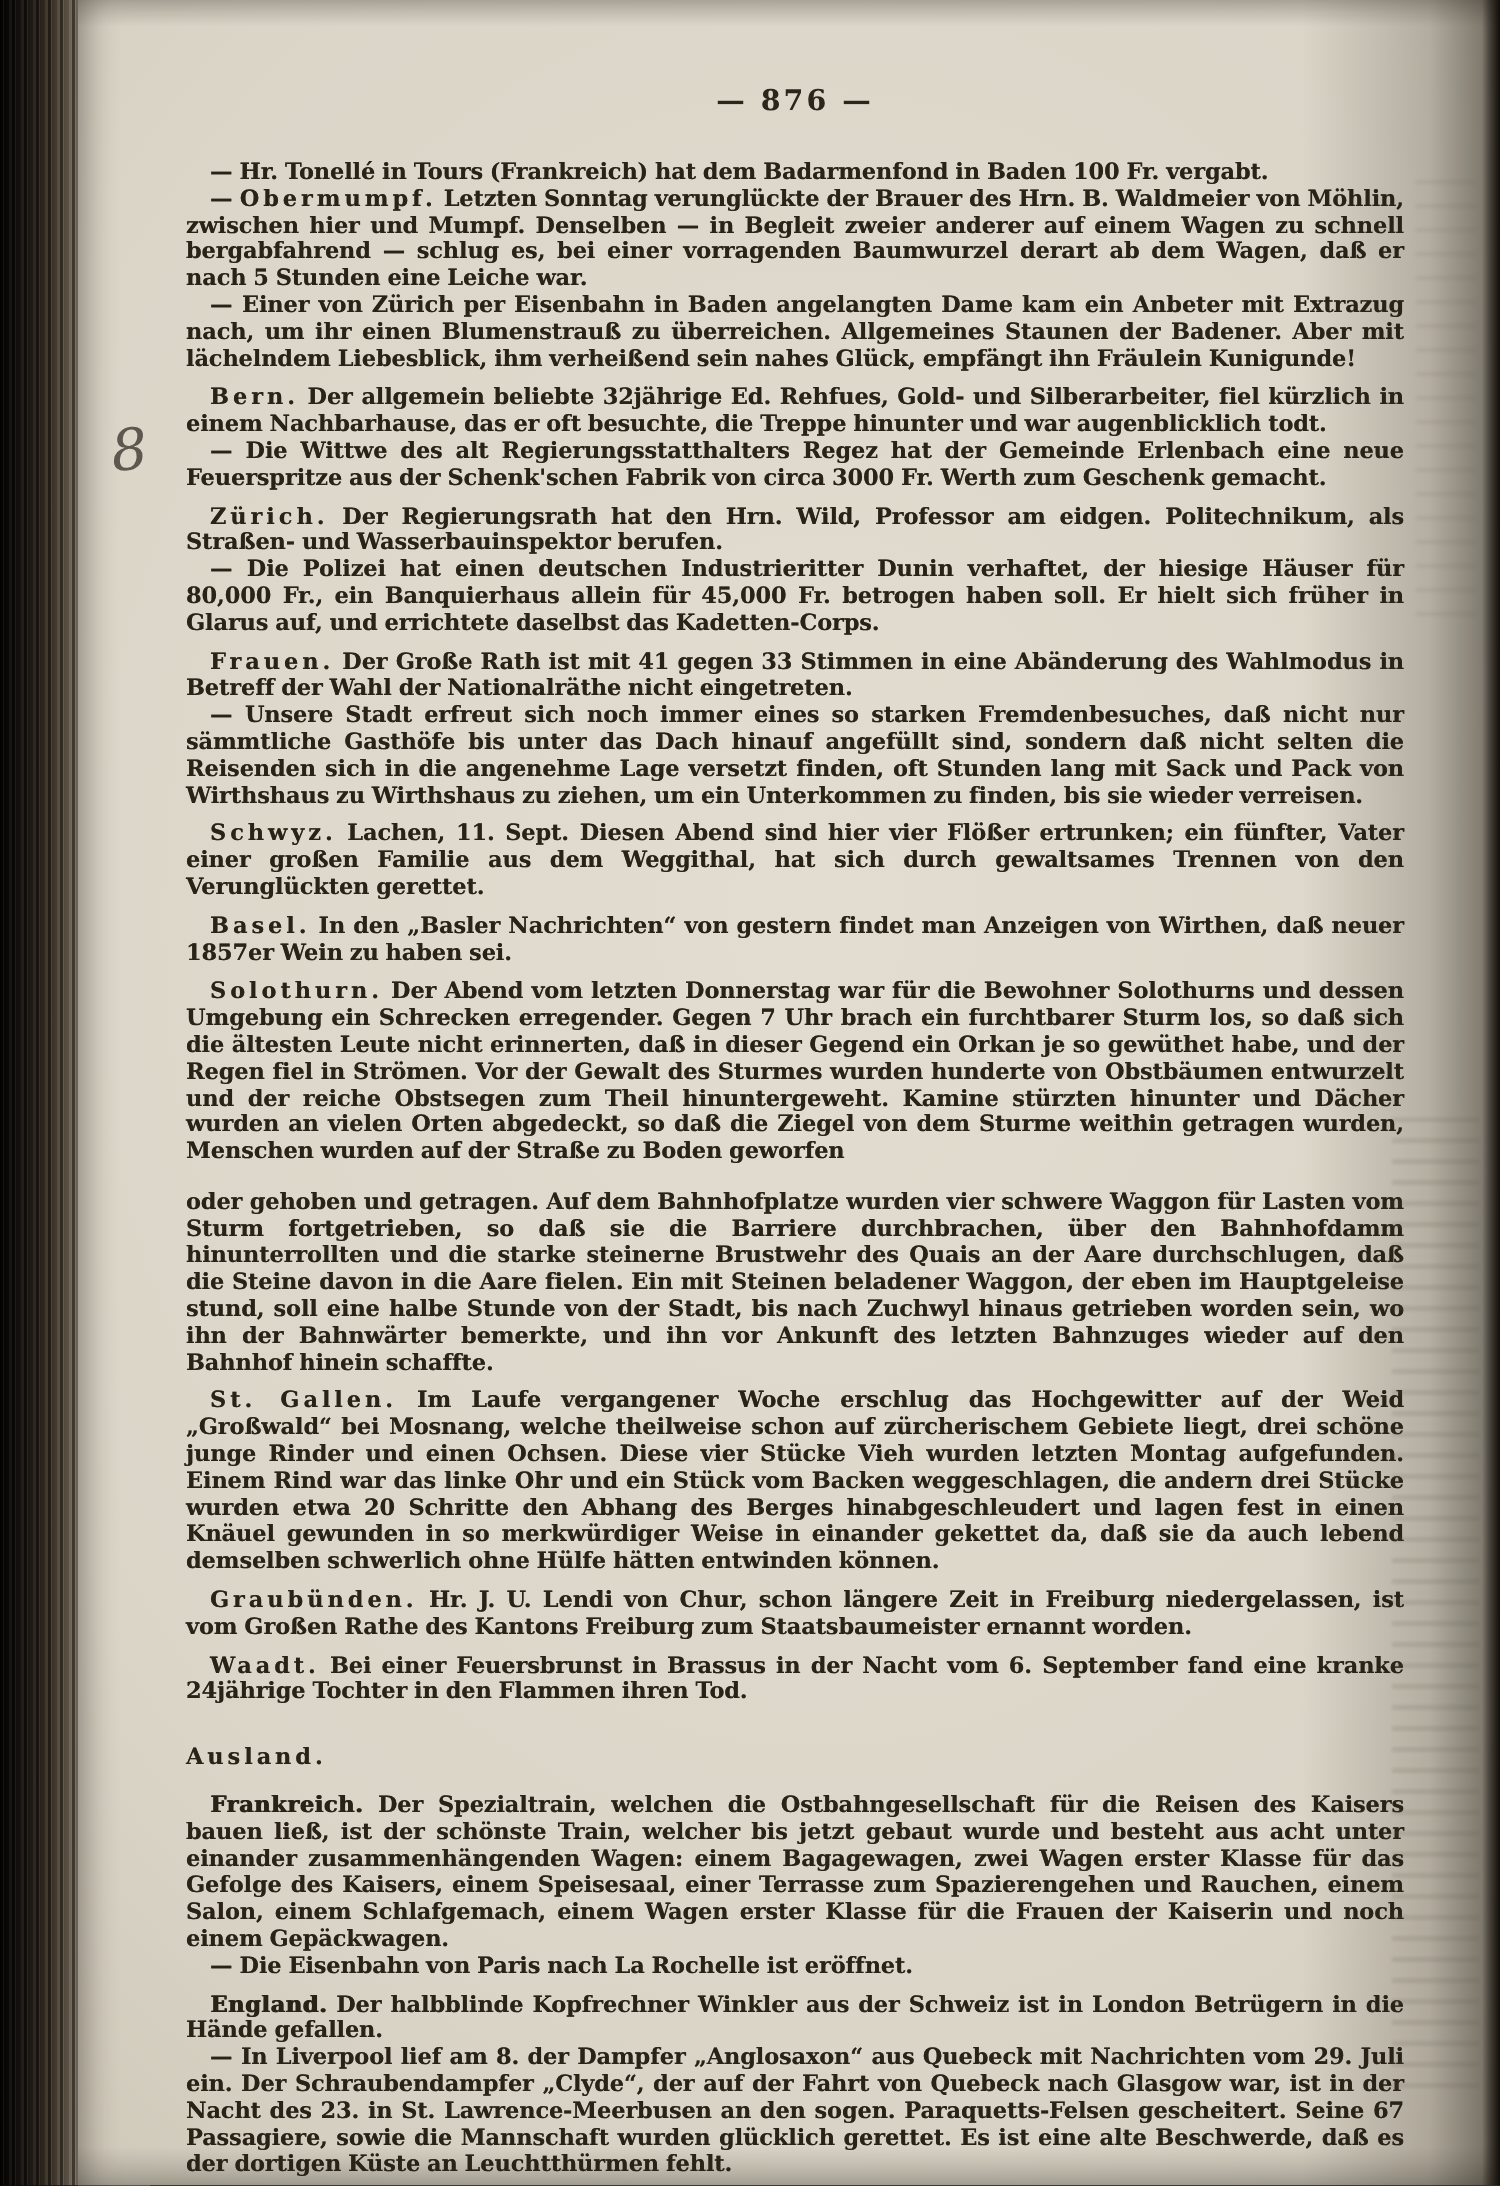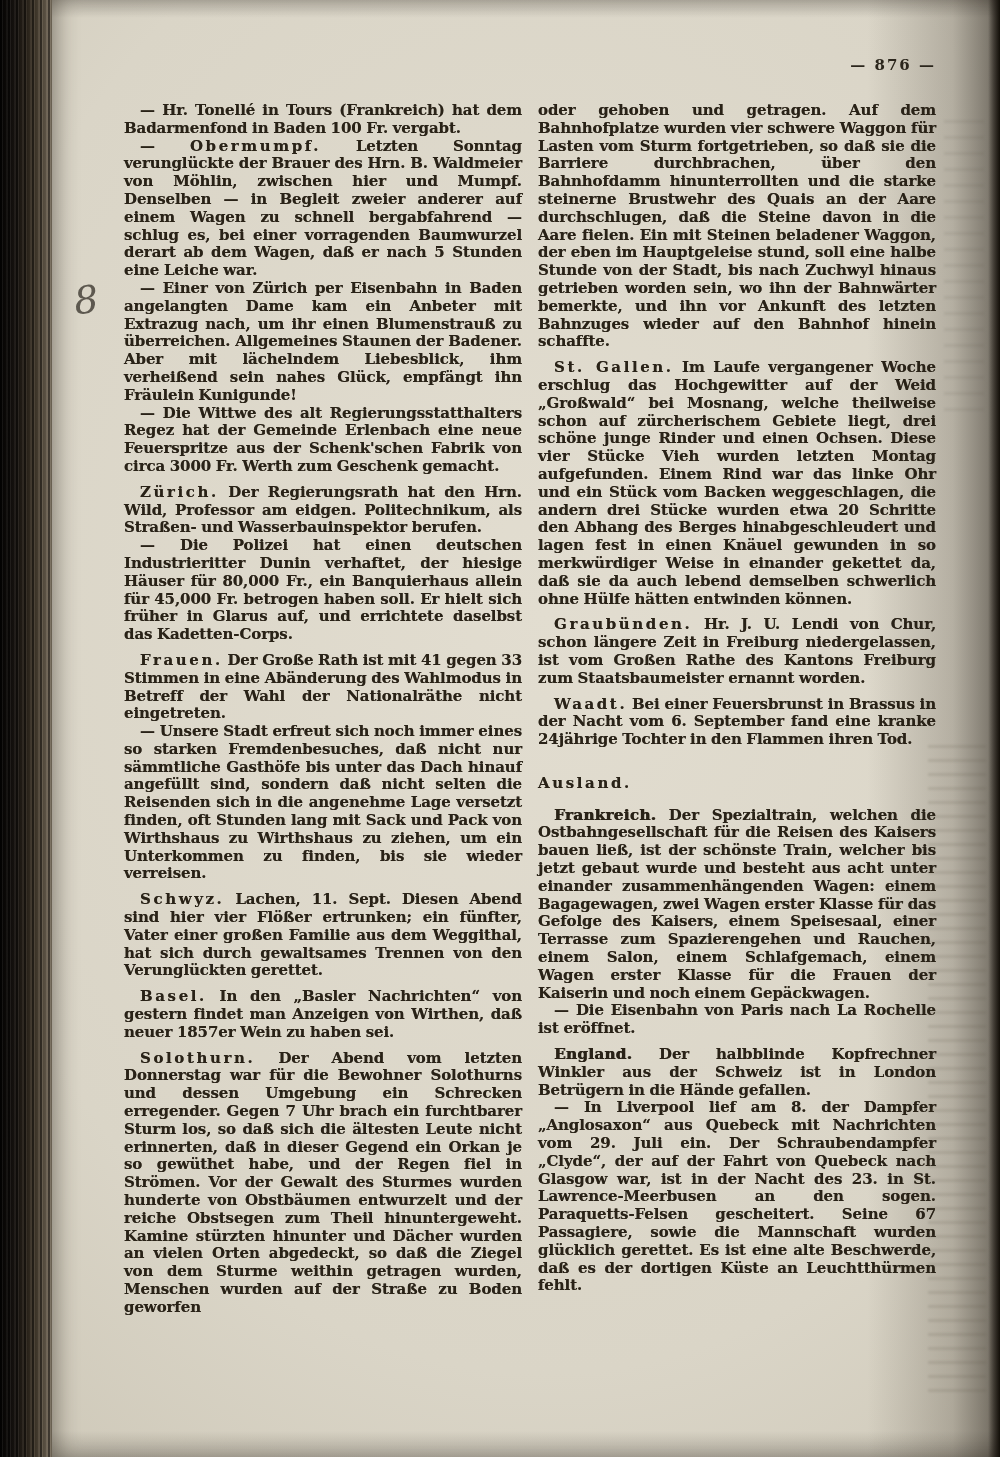--- a/index.html
+++ b/index.html
@@ -62,26 +62,26 @@
     color: rgba(70,66,58,0.85);
     transform: rotate(-6deg);
   }
 
   
   .content {
     position: absolute; left: 72px; top: 56px; width: 812px;
     color: #2a2319;
   }
   .page-header {
-    text-align: right;
-    font-size: 15px; font-weight: bold; letter-spacing: 2px;
+    text-align: center;
+    font-size: 19px; font-weight: bold; letter-spacing: 2px;
     color: #2b261c;
   }
   .columns {
-    display: flex; gap: 16px; margin-top: 28px;
+    display: flex; gap: 16px; margin-top: 28px; flex-direction: column;
   }
   .column { flex: 1; min-width: 0; }
 
   .para {
     margin: 0;
     text-align: justify;
     text-indent: 16px;
     font-size: 15px;
     line-height: 17.8px;
     font-weight: bold;
@@ -114,20 +114,21 @@
 
       <div class="columns">
         <div class="column">
 
             <p class="para"><span class="dash">— </span><span class="body-text">Hr. Tonellé in Tours (Frankreich) hat dem Badarmenfond in Baden 100 Fr. vergabt.</span></p>
 
             <p class="para"><span class="dash">— </span><span class="lead spaced">Obermumpf.</span><span class="body-text"> Letzten Sonntag verunglückte der Brauer des Hrn. B. Waldmeier von Möhlin, zwischen hier und Mumpf. Denselben — in Begleit zweier anderer auf einem Wagen zu schnell bergabfahrend — schlug es, bei einer vorragenden Baumwurzel derart ab dem Wagen, daß er nach 5 Stunden eine Leiche war.</span></p>
 
             <p class="para"><span class="dash">— </span><span class="body-text">Einer von Zürich per Eisenbahn in Baden angelangten Dame kam ein Anbeter mit Extrazug nach, um ihr einen Blumenstrauß zu überreichen. Allgemeines Staunen der Badener. Aber mit lächelndem Liebesblick, ihm verheißend sein nahes Glück, empfängt ihn Fräulein Kunigunde!</span></p>
 
+            <p class="para sect"><span class="lead spaced">Bern.</span><span class="body-text"> Der allgemein beliebte 32jährige Ed. Rehfues, Gold- und Silberarbeiter, fiel kürzlich in einem Nachbarhause, das er oft besuchte, die Treppe hinunter und war augenblicklich todt.</span></p>
 
             <p class="para"><span class="dash">— </span><span class="body-text">Die Wittwe des alt Regierungsstatthalters Regez hat der Gemeinde Erlenbach eine neue Feuerspritze aus der Schenk'schen Fabrik von circa 3000 Fr. Werth zum Geschenk gemacht.</span></p>
 
             <p class="para sect"><span class="lead spaced">Zürich.</span><span class="body-text"> Der Regierungsrath hat den Hrn. Wild, Professor am eidgen. Politechnikum, als Straßen- und Wasserbauinspektor berufen.</span></p>
 
             <p class="para"><span class="dash">— </span><span class="body-text">Die Polizei hat einen deutschen Industrieritter Dunin verhaftet, der hiesige Häuser für 80,000 Fr., ein Banquierhaus allein für 45,000 Fr. betrogen haben soll. Er hielt sich früher in Glarus auf, und errichtete daselbst das Kadetten-Corps.</span></p>
 
             <p class="para sect"><span class="lead spaced">Frauen.</span><span class="body-text"> Der Große Rath ist mit 41 gegen 33 Stimmen in eine Abänderung des Wahlmodus in Betreff der Wahl der Nationalräthe nicht eingetreten.</span></p>
 
             <p class="para"><span class="dash">— </span><span class="body-text">Unsere Stadt erfreut sich noch immer eines so starken Fremdenbesuches, daß nicht nur sämmtliche Gasthöfe bis unter das Dach hinauf angefüllt sind, sondern daß nicht selten die Reisenden sich in die angenehme Lage versetzt finden, oft Stunden lang mit Sack und Pack von Wirthshaus zu Wirthshaus zu ziehen, um ein Unterkommen zu finden, bis sie wieder verreisen.</span></p>

